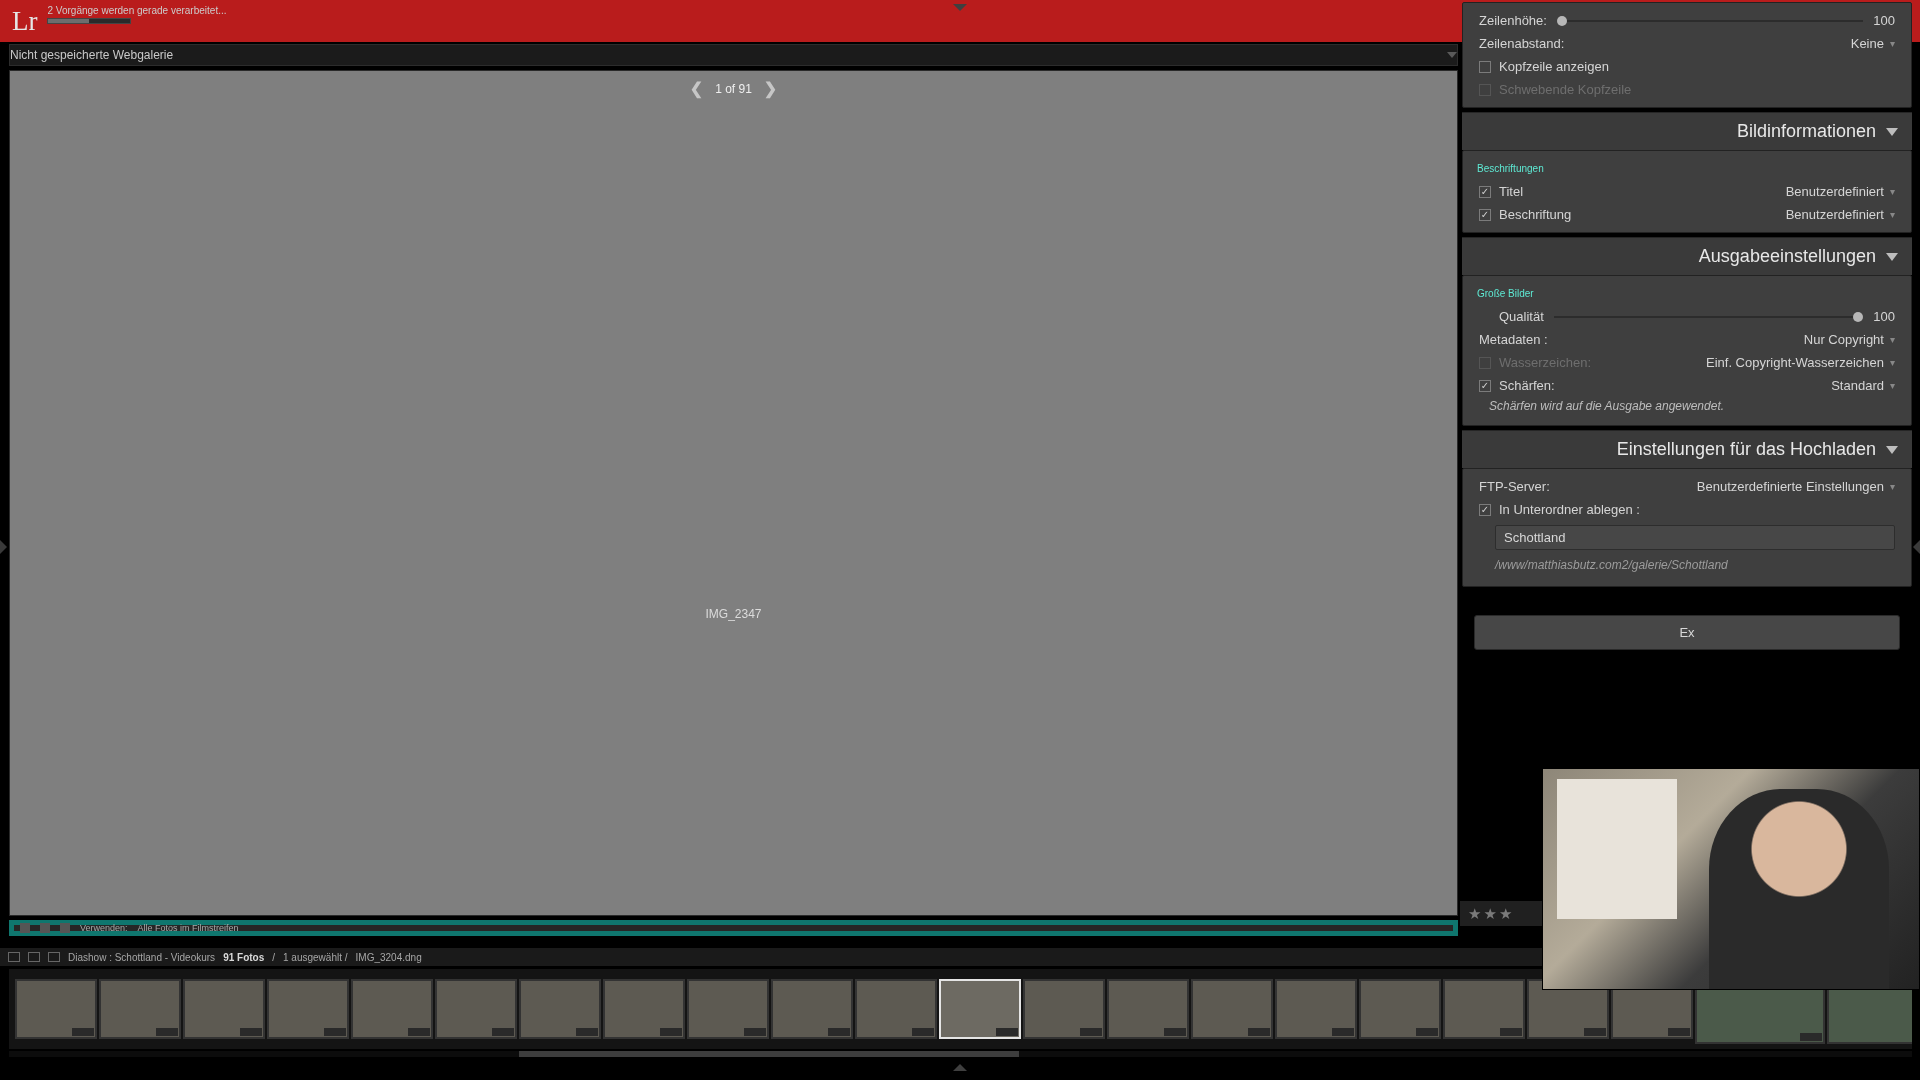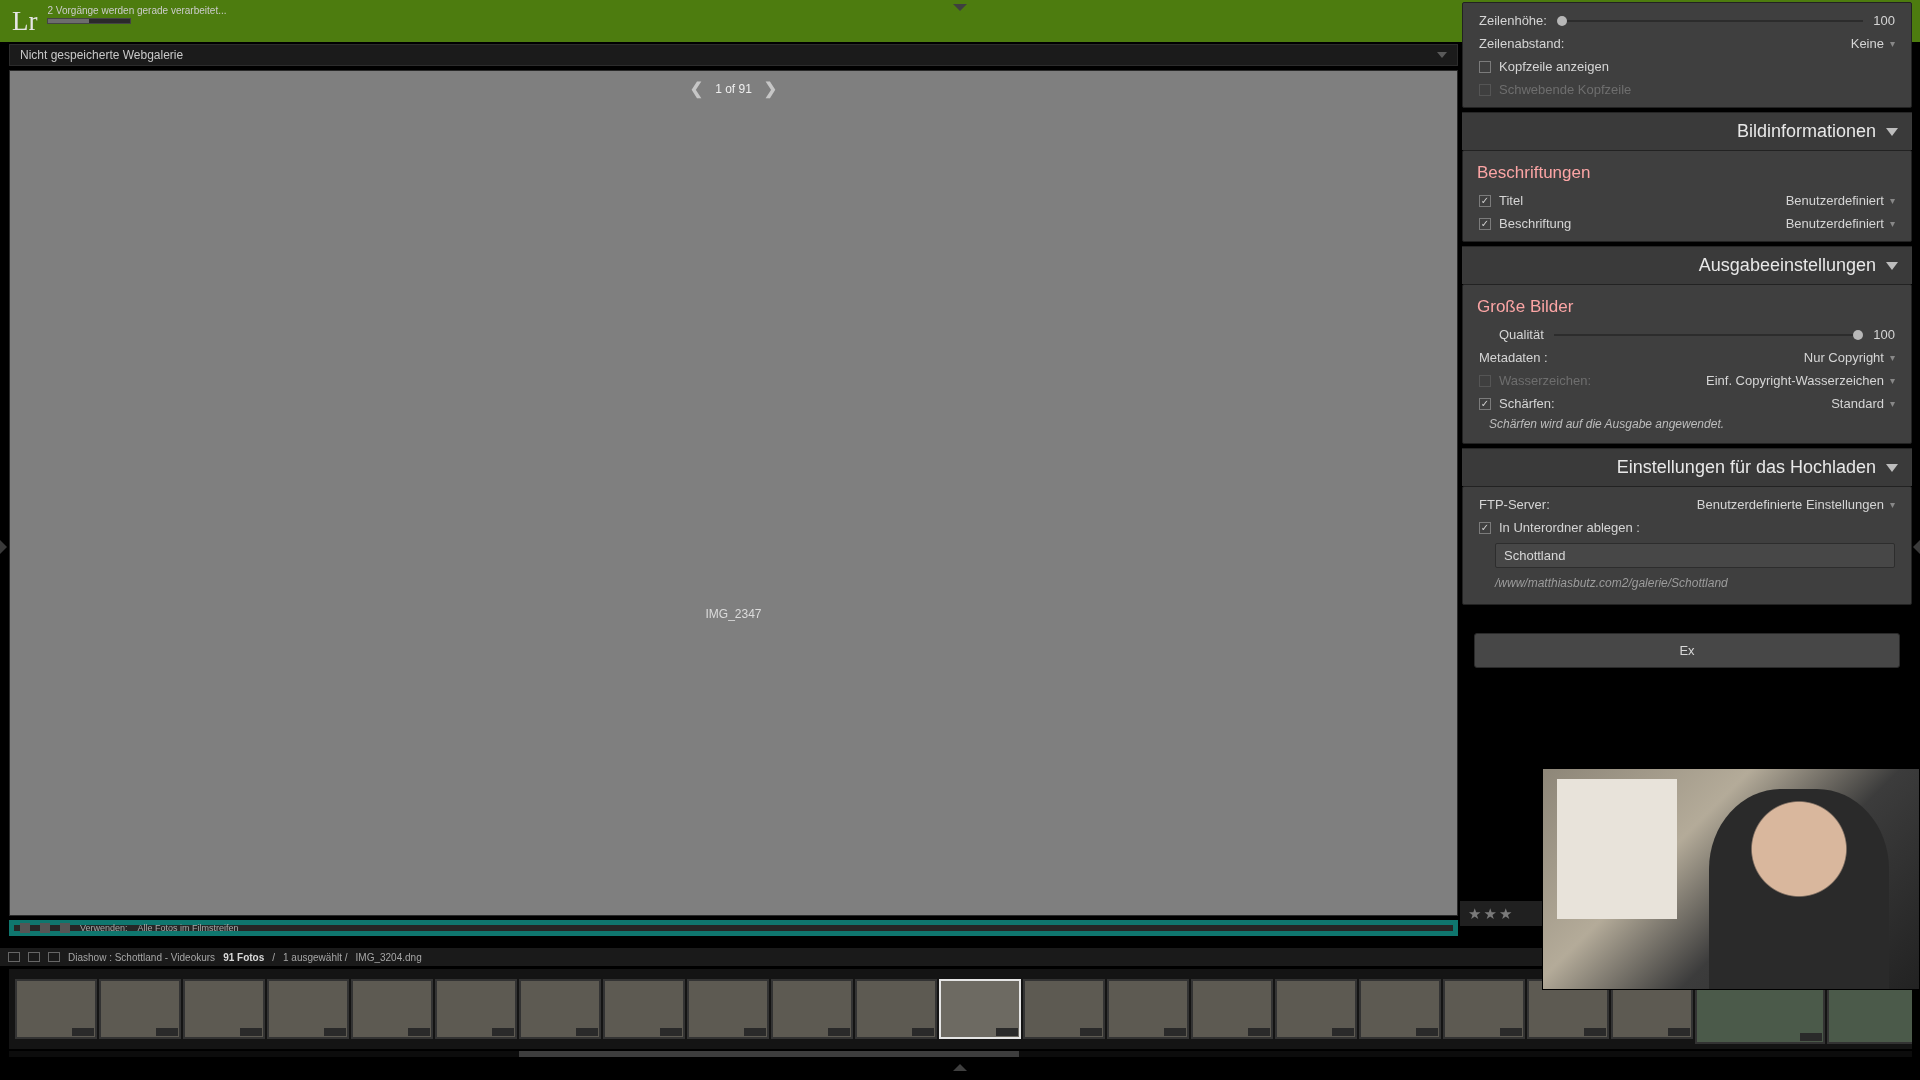--- a/index.html
+++ b/index.html
@@ -1,28 +1,28 @@
 <!DOCTYPE html>
 <html><head>
 <meta charset="utf-8">
 <style>
 * { margin:0; padding:0; box-sizing:border-box; font-family:"Segoe UI","Helvetica Neue",Arial,sans-serif; -webkit-font-smoothing:antialiased; }
 html,body{ width:1920px; height:1080px; background:#000; color:#c8c8c8; overflow:hidden; }
 
 
-.top{ position:absolute; left:0; top:0; right:0; height:42px; background:#4d7c0f; display:flex; align-items:center; padding:0 12px;}
+.top{ position:absolute; left:0; top:0; right:0; height:42px; background:#b91c1c; display:flex; align-items:center; padding:0 12px;}
 .logo{ font-family:Georgia,serif; font-size:27px; font-weight:300; color:#e6e6e6; letter-spacing:0;}
 .status{ margin-left:10px; margin-top:-14px;}
 .status-text{ font-size:10px; color:#ccc;}
 .progress{ width:84px; height:6px; background:#2a2a2a; border:1px solid #444; margin-top:2px; position:relative;}
 .progress:after{ content:""; position:absolute; left:0; top:0; bottom:0; width:50%; background:#6d6d6d;}
 .top-handle{ position:absolute; left:50%; top:4px; transform:translateX(-50%); width:0; height:0; border-left:7px solid transparent; border-right:7px solid transparent; border-top:7px solid #3f3f3f;}
 
 
-.sub{ position:absolute; left:9px; top:44px; right:462px; height:22px; background:#1b1b1b; border:1px solid #2c2c2c; display:flex; align-items:center; padding:0 10px; border-radius:0;}
+.sub{ position:absolute; left:9px; top:44px; right:462px; height:22px; background:#1b1b1b; border:1px solid #2c2c2c; display:flex; align-items:center; padding:0 0; border-radius:0;}
 .sub span{ font-size:12px; color:#c9c9c9;}
 .sub .triangle{ margin-left:auto; width:0;height:0; border-left:5px solid transparent; border-right:5px solid transparent; border-top:6px solid #5a5a5a;}
 
 
 .preview{ position:absolute; left:9px; top:70px; width:1449px; height:846px; background:#7f7f7f; border:1px solid #2a2a2a;}
 .pager{ position:absolute; left:0; right:0; top:8px; display:flex; align-items:center; justify-content:center; gap:12px; color:#efefef; font-size:12px;}
 .pager .arrow{ font-size:16px; color:#c6c6c6; cursor:pointer; font-weight:bold;}
 .img-name{ position:absolute; left:0; right:0; top:63.5%; text-align:center; color:#dcdcdc; font-size:12px; }
 
 
@@ -33,21 +33,21 @@
 .row .val{ margin-left:auto; color:#d5d5d5;}
 .row .chev{ margin-left:6px; color:#888; font-size:10px;}
 .slider{ flex:1; height:2px; background:#2c2c2c; margin:0 10px; position:relative;}
 .slider .knob{ position:absolute; top:-4px; width:10px; height:10px; background:#b7b7b7; border-radius:50%;}
 .checkbox{ width:12px; height:12px; border:1px solid #7b7b7b; margin-right:8px; display:inline-flex; align-items:center; justify-content:center; font-size:10px; color:#d0d0d0;}
 .check-on:after{ content:"✓"; color:#d0d0d0;}
 .dimrow{ color:#6e6e6e; }
 .dimrow .checkbox{ border-color:#555;}
 .sectionhead{ text-align:right; padding:8px 14px; font-size:18px; color:#e8e8e8; background:#3a3a3a; display:flex; align-items:center; justify-content:flex-end; gap:10px; border-top:1px solid #262626;}
 .sectionhead .tri{ width:0;height:0;border-left:6px solid transparent;border-right:6px solid transparent;border-top:8px solid #bdbdbd;}
-.subhead{ padding:6px 14px; font-size:17px; color:#fca5a5; }
+.subhead{ padding:6px 14px; font-size:10px; color:#5eead4; }
 .note{ padding:2px 16px 6px 26px; font-size:12px; font-style:italic; color:#bdbdbd;}
 .inputbox{ margin:4px 16px 8px 32px; background:#474747; border:1px solid #2d2d2d; padding:4px 8px; font-size:13px; color:#d8d8d8; border-radius:2px;}
 .pathbox{ margin:2px 16px 8px 32px; font-size:12px; color:#9c9c9c; font-style:italic;}
 .export-row{ display:flex; gap:6px; padding:10px 12px 0 12px; margin-top:18px;}
 .btn{ flex:1; background:#474747; border:1px solid #2a2a2a; padding:9px 0; text-align:center; font-size:13px; color:#d8d8d8; border-radius:3px; cursor:pointer;}
 
 
 .star-bar{ position:absolute; left:1460px; right:8px; top:901px; height:25px; background:#202020; display:flex; align-items:center; padding:0 8px;}
 .star-bar .star{ font-size:15px; color:#7a7a7a; margin-right:2px;}
 

